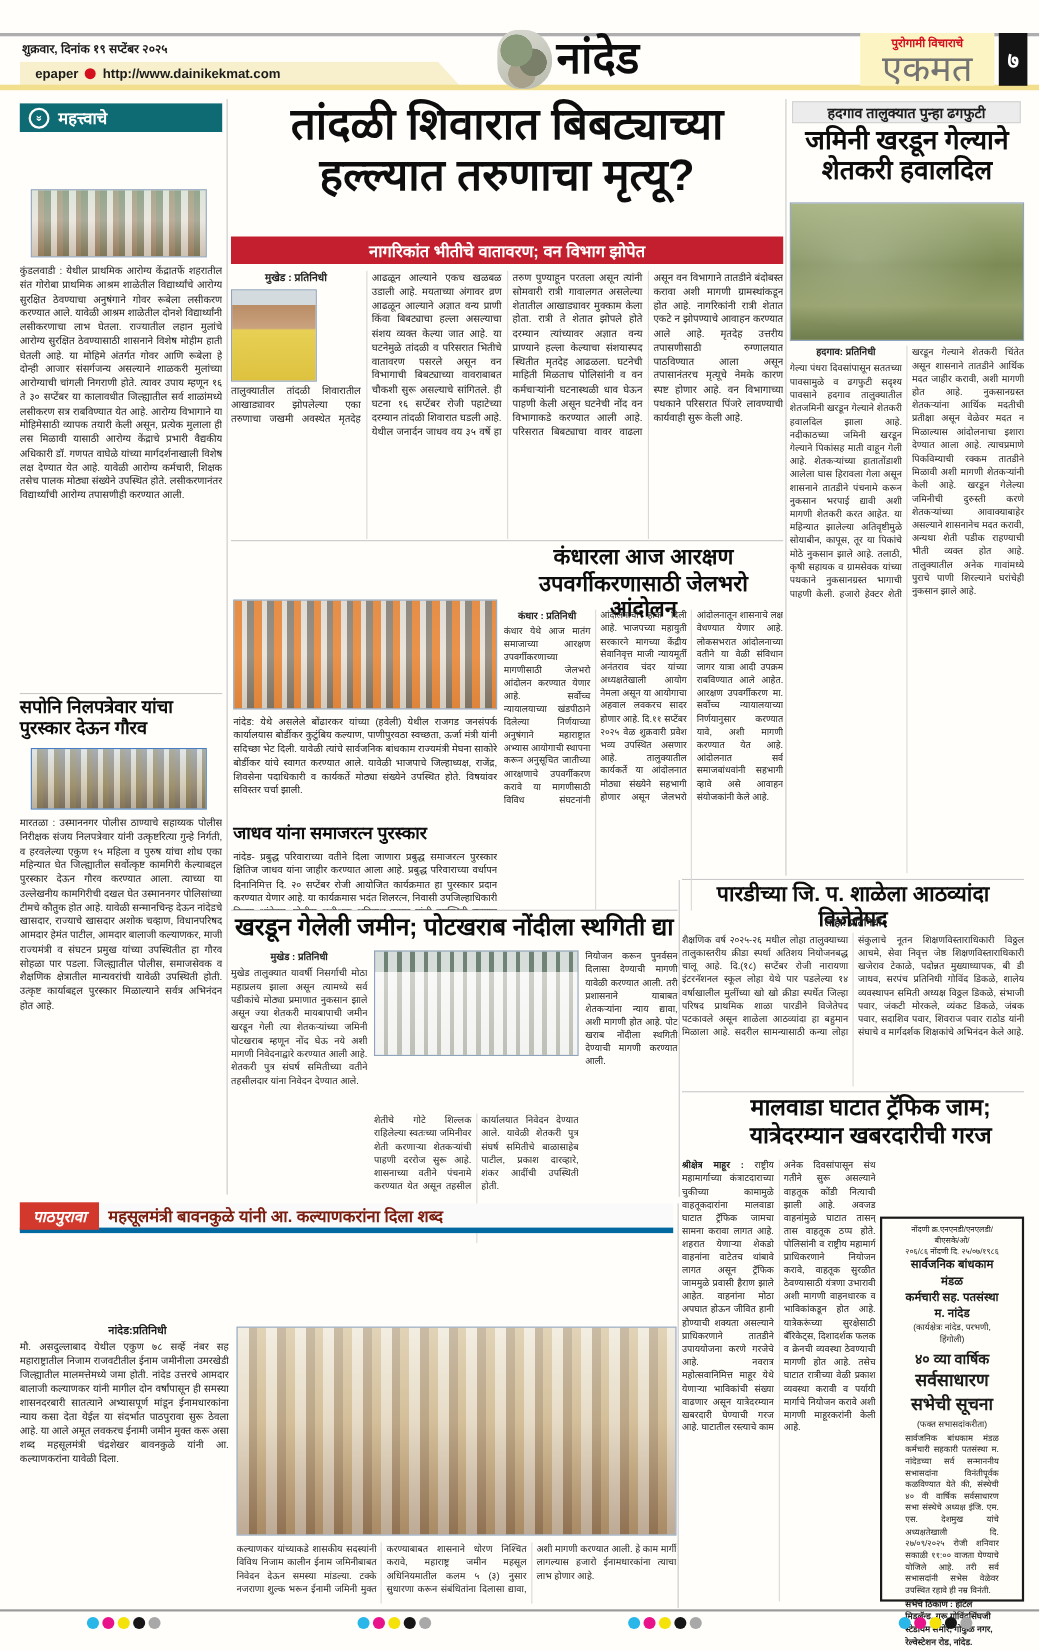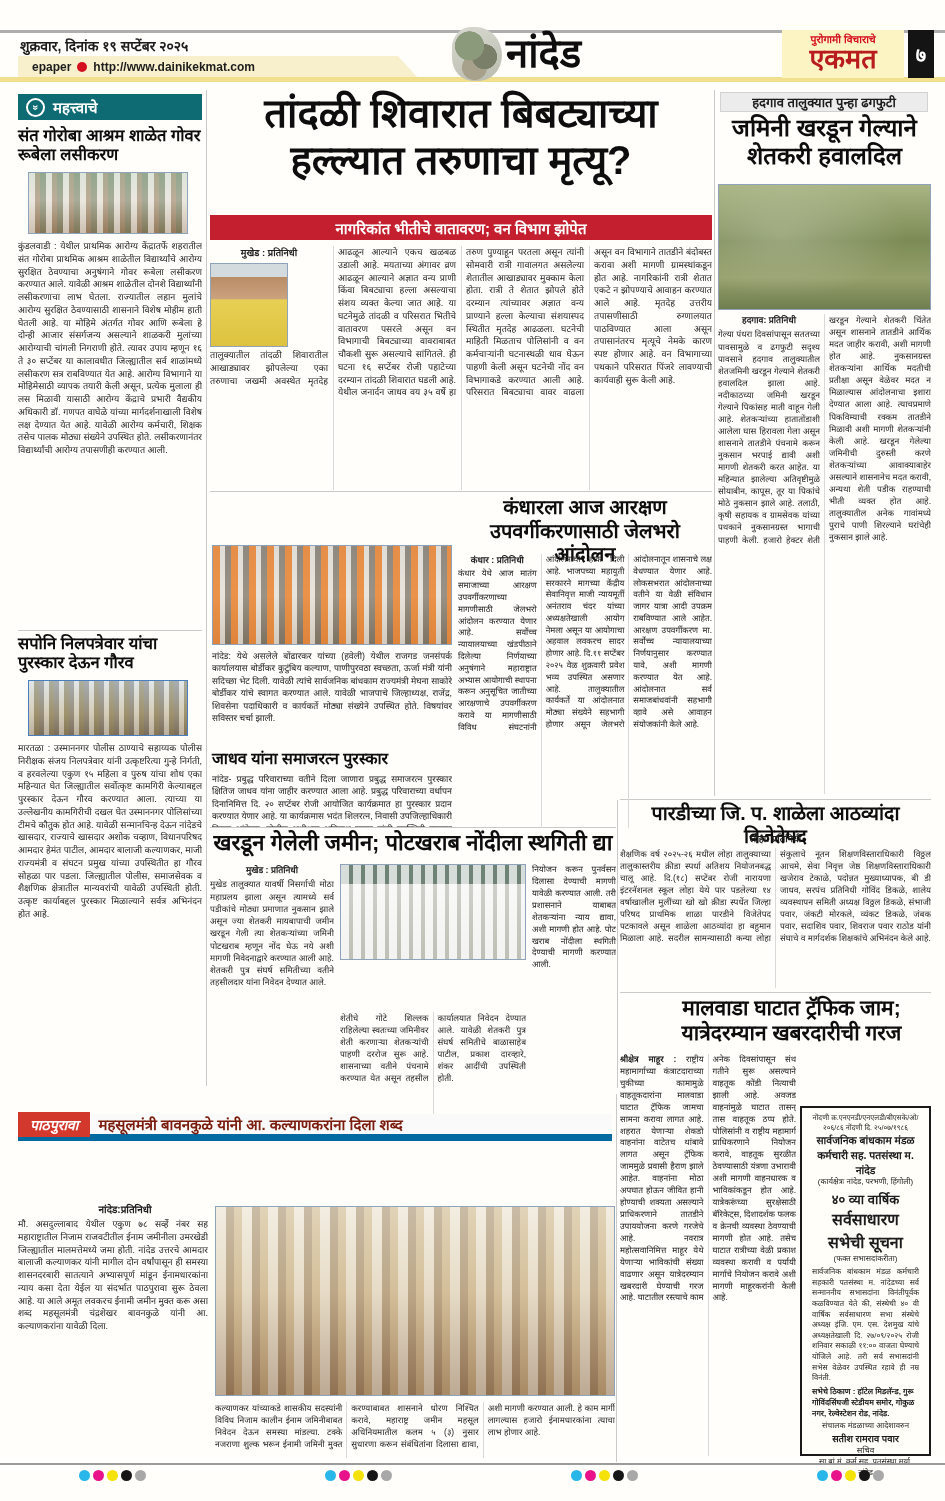--- a/index.html
+++ b/index.html
@@ -19,68 +19,67 @@
   .ph-police{background:repeating-linear-gradient(90deg,rgba(255,255,255,.4) 0 5px,rgba(120,110,70,.4) 5px 10px,rgba(80,80,90,.3) 10px 15px),linear-gradient(180deg,#cdd6d9 0%,#b9ab89 60%,#8c7a5e 100%);border-color:#4a7fbf;}
   .ph-portrait{background:linear-gradient(180deg,#d4dbdf 0%,#d4dbdf 16%,#b98d66 16%,#caa27e 42%,#e7d054 44%,#dec23f 100%);float:left;width:78px;height:84px;margin:2px 5px 2px 0;}
   .ph-saffron{background:repeating-linear-gradient(90deg,rgba(244,130,40,.75) 0 7px,rgba(255,255,255,.55) 7px 12px,rgba(90,85,80,.45) 12px 18px),linear-gradient(180deg,#b9b2a6 0%,#cfc4b0 50%,#9c8a70 100%);}
   .ph-tehsil{background:repeating-linear-gradient(90deg,rgba(255,255,255,.75) 0 8px,rgba(150,150,140,.3) 8px 12px),linear-gradient(180deg,#5f7a6d 0%,#5f7a6d 20%,#e7e9e4 20%,#cfd2c9 100%);}
   .ph-flood{background:radial-gradient(ellipse at 30% 40%,rgba(255,255,255,.25),transparent 60%),linear-gradient(180deg,#a9b584 0%,#7c8b55 45%,#95a06b 75%,#6f7d4e 100%);}
   .ph-felic{background:repeating-linear-gradient(90deg,rgba(255,255,255,.35) 0 10px,rgba(120,90,60,.3) 10px 18px,rgba(200,170,120,.3) 18px 26px),linear-gradient(180deg,#ece5d2 0%,#d9c8a8 45%,#9a7c5c 100%);}
   .teal-bar{background:#0e6b73;color:#fff;display:flex;align-items:center;gap:8px;padding:0 8px;font-weight:bold;font-size:15px;}
   .circle-icon{width:15px;height:15px;border:2px solid #fff;border-radius:50%;display:inline-flex;align-items:center;justify-content:center;font-size:10px;line-height:1;}
   .strap{background:#c41f2e;color:#fff;font-weight:bold;font-size:15px;display:flex;align-items:center;justify-content:center;}
   .kicker{background:#ececec;font-weight:bold;font-size:13px;display:flex;align-items:center;justify-content:center;border:1px solid #d2d2d2;}
-  .notice{border:2px solid #1a1a1a;background:#fffef8;padding:5px 10px;font-size:8px;line-height:1.4;}
+  .notice{border:2px solid #1a1a1a;background:#fffef8;padding:5px 21px;font-size:8px;line-height:1.4;}
   .notice .nc{text-align:center;}
   .dots{display:flex;gap:3px;}
   .dot{width:11px;height:11px;border-radius:50%;}
   .epaper-strip{background:#f8f0cd;clip-path:polygon(0 0,95% 0,100% 100%,0 100%);display:flex;align-items:center;gap:6px;font-weight:bold;font-size:12px;padding:0 14px;}
   .brand-box{background:#fdf4c3;text-align:center;padding:2px 4px;}
   .pagenum{background:#141414;color:#fff;display:flex;align-items:center;justify-content:center;font-weight:bold;font-size:20px;}
-  .followup-strip{background:#fafafa;border-bottom:7px solid #0369a1;display:flex;align-items:center;gap:8px;margin-top:20px;}
+  .followup-strip{background:#fafafa;border-bottom:5px solid #0369a1;display:flex;align-items:center;gap:8px;}
   .followup-label{background:#d3382c;color:#fff;font-weight:bold;font-style:italic;font-size:14px;padding:3px 12px;}
   .followup-text{color:#7b1d0e;font-weight:bold;font-size:15px;}
   .map-art{background:radial-gradient(circle at 35% 35%,#8c9a7c 0 30%,transparent 31%),radial-gradient(circle at 65% 55%,#7a7f6a 0 28%,transparent 29%),radial-gradient(circle at 45% 75%,#a7a18c 0 25%,transparent 26%),linear-gradient(160deg,#d8d8d0,#b9bcae);border-radius:40% 55% 50% 45%;}
 </style>
 </head>
 <body>
 
 <div class="page">
 
   <div class="abs rule" style="left:0;top:30px;width:945px;height:3px;background:#aeaeae"></div>
-  <div class="abs" style="left:20px;top:36px;width:320px;font-weight:bold;font-size:14px">शुक्रवार, दिनांक १९ सप्टेंबर २०२५</div>
+  <div class="abs" style="left:20px;top:36px;width:320px;font-weight:bold;font-size:11px">शुक्रवार, दिनांक १९ सप्टेंबर २०२५</div>
   <div class="abs epaper-strip" style="left:18px;top:56px;width:400px;height:22px">
     <span>epaper</span>
     <span style="width:10px;height:10px;border-radius:50%;background:#d40f1e;display:inline-block"></span>
     <span>http://www.dainikekmat.com</span>
   </div>
   <div class="abs" style="left:0;top:77px;width:945px;height:5px;background:#f2df8d"></div>
   <div class="abs map-art" style="left:452px;top:27px;width:50px;height:54px"></div>
   <div class="abs headline" style="left:506px;top:30px;font-size:40px">नांदेड</div>
   <div class="abs brand-box" style="left:782px;top:30px;width:122px;height:48px">
     <div style="color:#d40f1e;font-weight:bold;font-size:10.5px">पुरोगामी विचाराचे</div>
-    <div style="color:#b91c1c;font-weight:700;font-size:27px;line-height:1">एकमत</div>
+    <div style="color:#737373;font-weight:400;font-size:33px;line-height:1">एकमत</div>
   </div>
   <div class="abs pagenum" style="left:908px;top:30px;width:26px;height:48px">७</div>
 
   <div class="abs rule" style="left:206px;top:90px;width:1px;height:996px"></div>
   <div class="abs rule" style="left:714px;top:90px;width:1px;height:706px"></div>
   <div class="abs rule" style="left:617px;top:800px;width:1px;height:288px"></div>
   <div class="abs rule" style="left:616px;top:1094px;width:1px;height:368px"></div>
   <div class="abs rule" style="left:210px;top:491px;width:502px;height:1px"></div>
   <div class="abs rule" style="left:18px;top:630px;width:184px;height:1px"></div>
   <div class="abs rule" style="left:210px;top:827px;width:406px;height:1px"></div>
   <div class="abs rule" style="left:620px;top:799px;width:311px;height:1px"></div>
   <div class="abs rule" style="left:620px;top:992px;width:311px;height:1px"></div>
 
   <div class="abs teal-bar" style="left:18px;top:94px;width:184px;height:26px">
     <span class="circle-icon" style="transform:rotate(90deg)">»</span>
     <span>महत्त्वाचे</span>
   </div>
-  <div class="abs headline" style="left:18px;top:126px;width:184px;font-size:16.5px">संत गोरोबा आश्रम शाळेत गोवर रूबेला लसीकरण</div>
   <div class="abs photo ph-vacc" style="left:28px;top:172px;width:160px;height:62px"></div>
   <div class="abs body-text" style="left:18px;top:240px;width:184px;height:386px">कुंडलवाडी : येथील प्राथमिक आरोग्य केंद्रातर्फे शहरातील संत गोरोबा प्राथमिक आश्रम शाळेतील विद्यार्थ्यांचे आरोग्य सुरक्षित ठेवण्याचा अनुषंगाने गोवर रूबेला लसीकरण करण्यात आले. यावेळी आश्रम शाळेतील दोनशे विद्यार्थ्यांनी लसीकरणाचा लाभ घेतला. राज्यातील लहान मुलांचे आरोग्य सुरक्षित ठेवण्यासाठी शासनाने विशेष मोहीम हाती घेतली आहे. या मोहिमे अंतर्गत गोवर आणि रूबेला हे दोन्ही आजार संसर्गजन्य असल्याने शाळकरी मुलांच्या आरोग्याची चांगली निगराणी होते. त्यावर उपाय म्हणून १६ ते ३० सप्टेंबर या कालावधीत जिल्ह्यातील सर्व शाळांमध्ये लसीकरण सत्र राबविण्यात येत आहे. आरोग्य विभागाने या मोहिमेसाठी व्यापक तयारी केली असून, प्रत्येक मुलाला ही लस मिळावी यासाठी आरोग्य केंद्राचे प्रभारी वैद्यकीय अधिकारी डॉ. गणपत वाघेळे यांच्या मार्गदर्शनाखाली विशेष लक्ष देण्यात येत आहे. यावेळी आरोग्य कर्मचारी, शिक्षक तसेच पालक मोठ्या संख्येने उपस्थित होते. लसीकरणानंतर विद्यार्थ्यांची आरोग्य तपासणीही करण्यात आली.</div>
   <div class="abs headline" style="left:18px;top:634px;width:184px;font-size:16.5px">सपोनि निलपत्रेवार यांचा पुरस्कार देऊन गौरव</div>
   <div class="abs photo ph-police" style="left:28px;top:680px;width:160px;height:56px"></div>
   <div class="abs body-text" style="left:18px;top:742px;width:184px;height:346px">मारतळा : उस्माननगर पोलीस ठाण्याचे सहाय्यक पोलीस निरीक्षक संजय निलपत्रेवार यांनी उत्कृष्टरित्या गुन्हे निर्गती, व हरवलेल्या एकुण १५ महिला व पुरुष यांचा शोध एका महिन्यात घेत जिल्ह्यातील सर्वोत्कृष्ट कामगिरी केल्याबद्दल पुरस्कार देऊन गौरव करण्यात आला. त्याच्या या उल्लेखनीय कामगिरीची दखल घेत उस्माननगर पोलिसांच्या टीमचे कौतुक होत आहे. यावेळी सन्मानचिन्ह देऊन नांदेडचे खासदार, राज्याचे खासदार अशोक चव्हाण, विधानपरिषद आमदार हेमंत पाटील, आमदार बालाजी कल्याणकर, माजी राज्यमंत्री व संघटन प्रमुख यांच्या उपस्थितीत हा गौरव सोहळा पार पडला. जिल्ह्यातील पोलीस, समाजसेवक व शैक्षणिक क्षेत्रातील मान्यवरांची यावेळी उपस्थिती होती. उत्कृष्ट कार्याबद्दल पुरस्कार मिळाल्याने सर्वत्र अभिनंदन होत आहे.</div>
 
   <div class="abs headline center" style="left:210px;top:90px;width:502px;font-size:40px">
     <div>तांदळी शिवारात बिबट्याच्या</div>
     <div>हल्ल्यात तरुणाचा मृत्यू?</div>
   </div>

